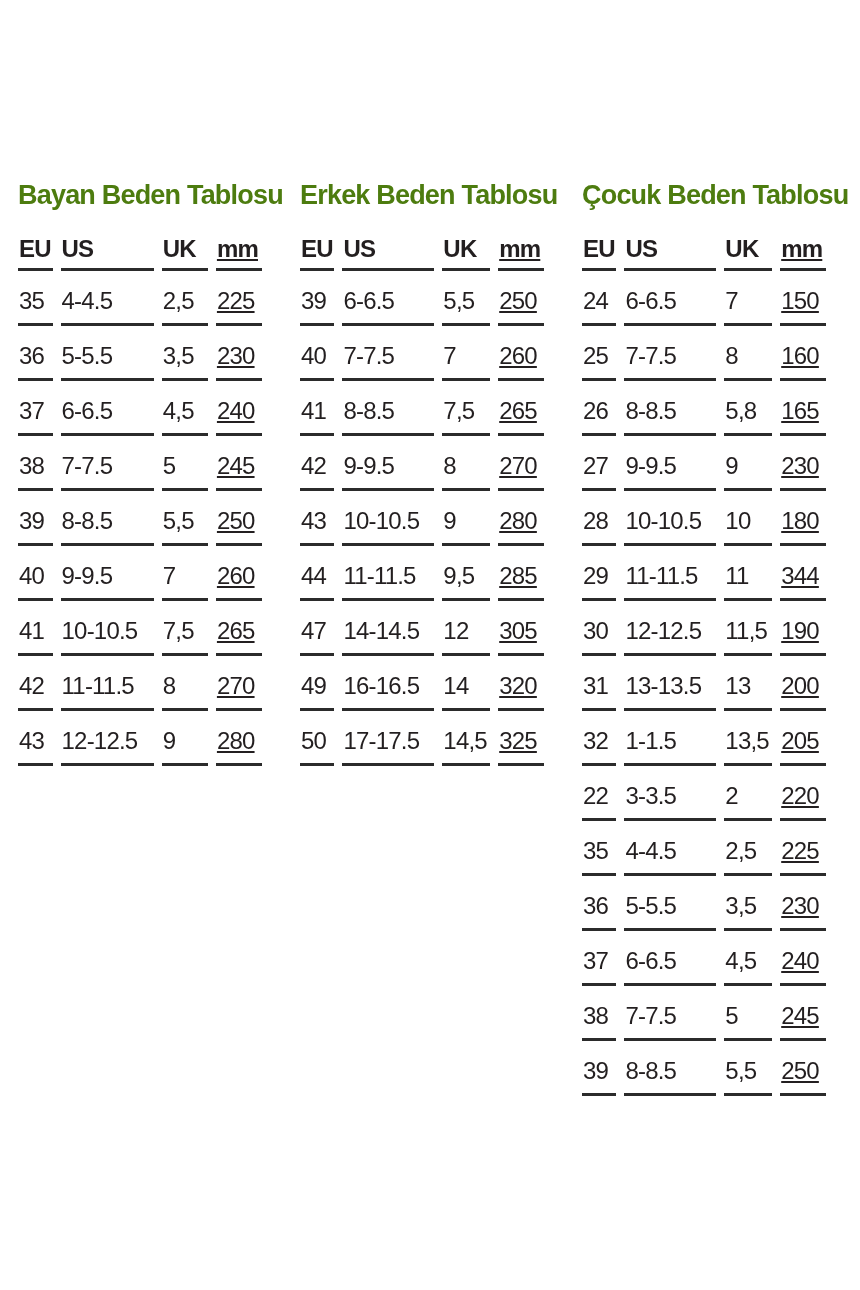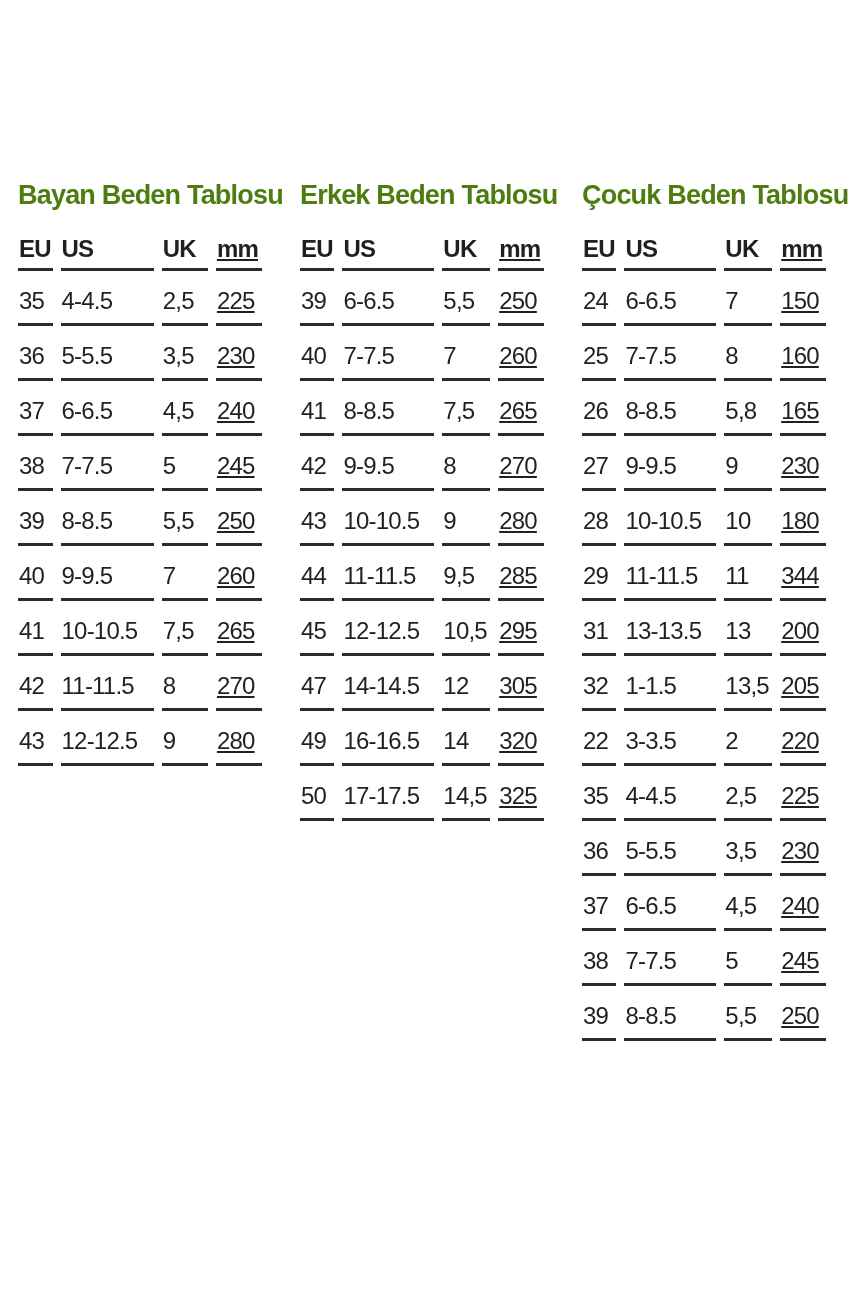--- a/index.html
+++ b/index.html
@@ -198,26 +198,20 @@
             <td class="c-mm">280</td>
           </tr>
 
           <tr>
             <td class="c-eu">44</td>
             <td class="c-us">11-11.5</td>
             <td class="c-uk">9,5</td>
             <td class="c-mm">285</td>
           </tr>
 
-          <tr>
-            <td class="c-eu">45</td>
-            <td class="c-us">12-12.5</td>
-            <td class="c-uk">10,5</td>
-            <td class="c-mm">295</td>
-          </tr>
 
 
           <tr>
             <td class="c-eu">47</td>
             <td class="c-us">14-14.5</td>
             <td class="c-uk">12</td>
             <td class="c-mm">305</td>
           </tr>
 
 
@@ -286,20 +280,26 @@
             <td class="c-mm">180</td>
           </tr>
 
           <tr>
             <td class="c-eu">29</td>
             <td class="c-us">11-11.5</td>
             <td class="c-uk">11</td>
             <td class="c-mm">344</td>
           </tr>
 
+          <tr>
+            <td class="c-eu">30</td>
+            <td class="c-us">12-12.5</td>
+            <td class="c-uk">11,5</td>
+            <td class="c-mm">190</td>
+          </tr>
 
           <tr>
             <td class="c-eu">31</td>
             <td class="c-us">13-13.5</td>
             <td class="c-uk">13</td>
             <td class="c-mm">200</td>
           </tr>
 
           <tr>
             <td class="c-eu">32</td>

